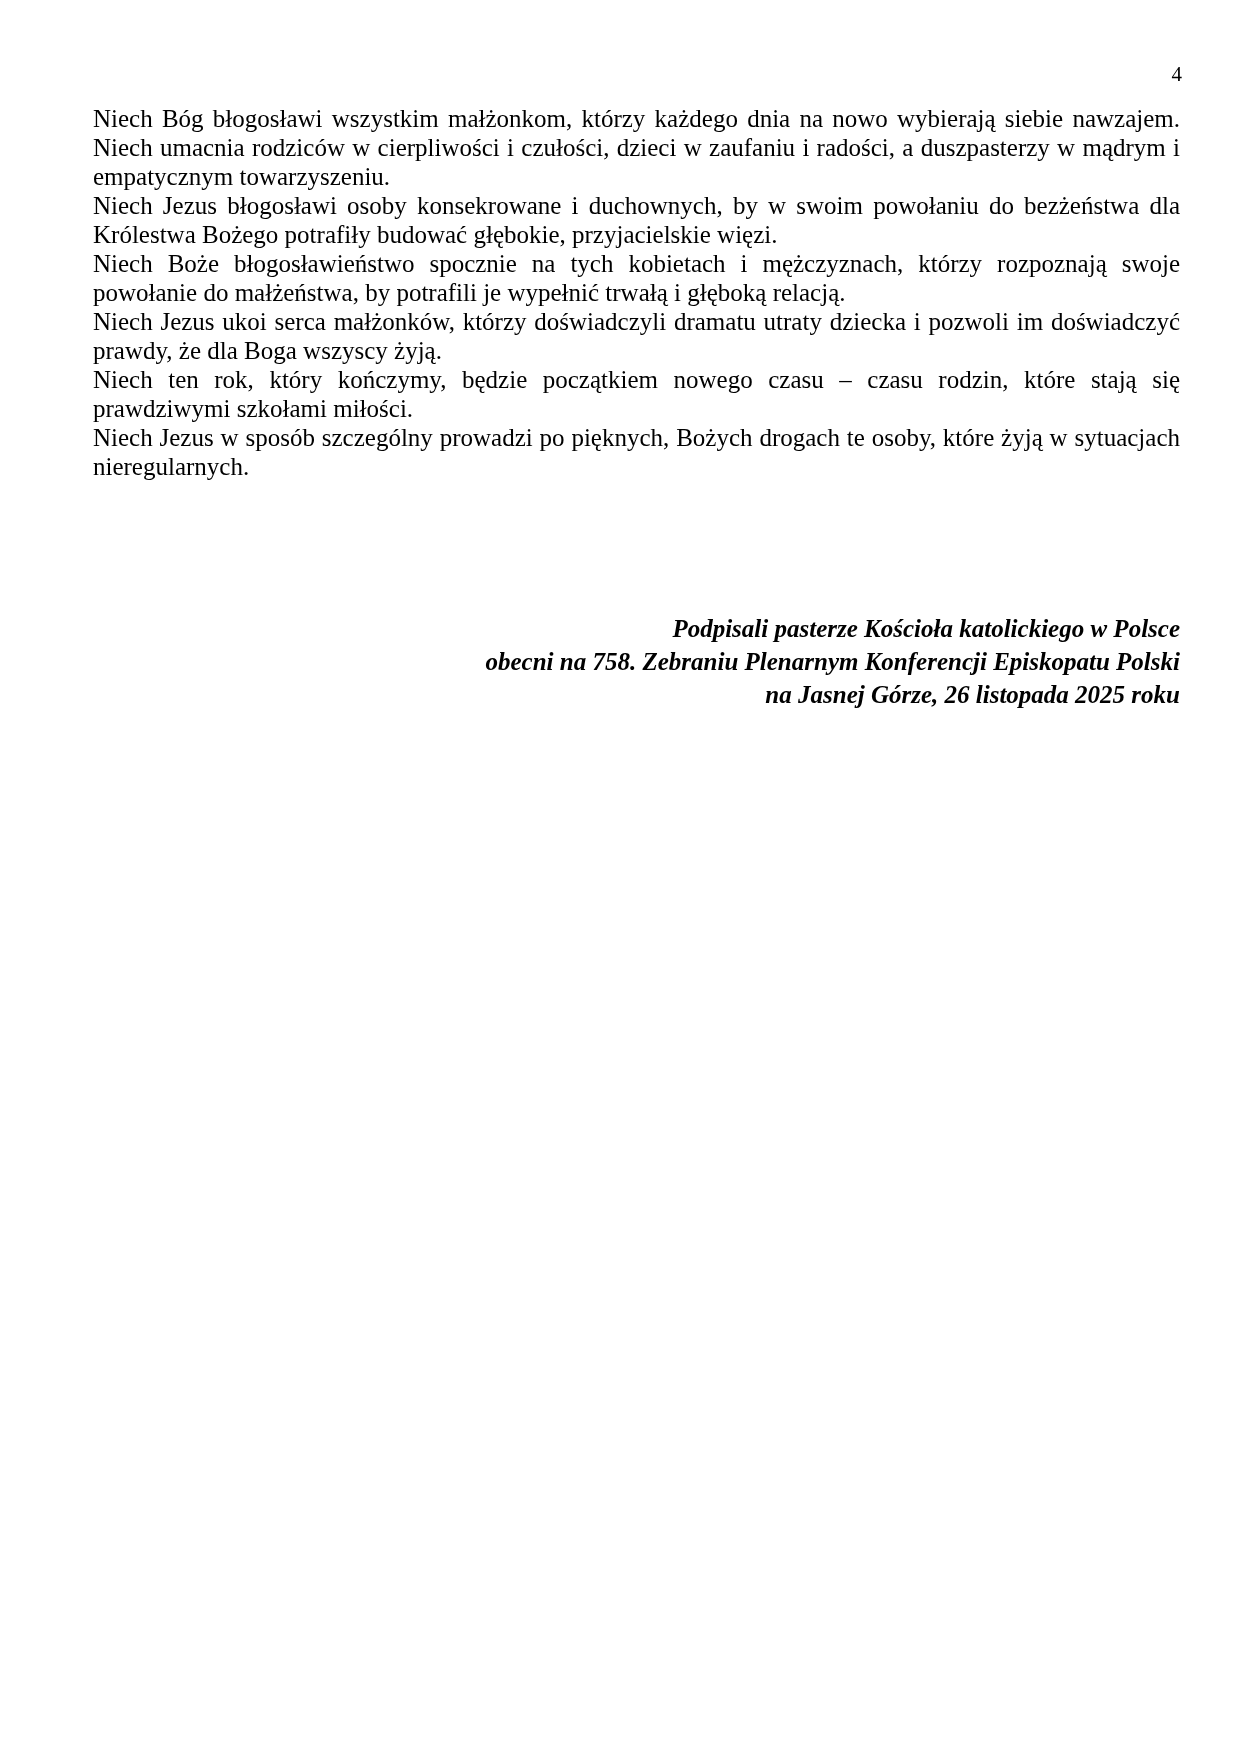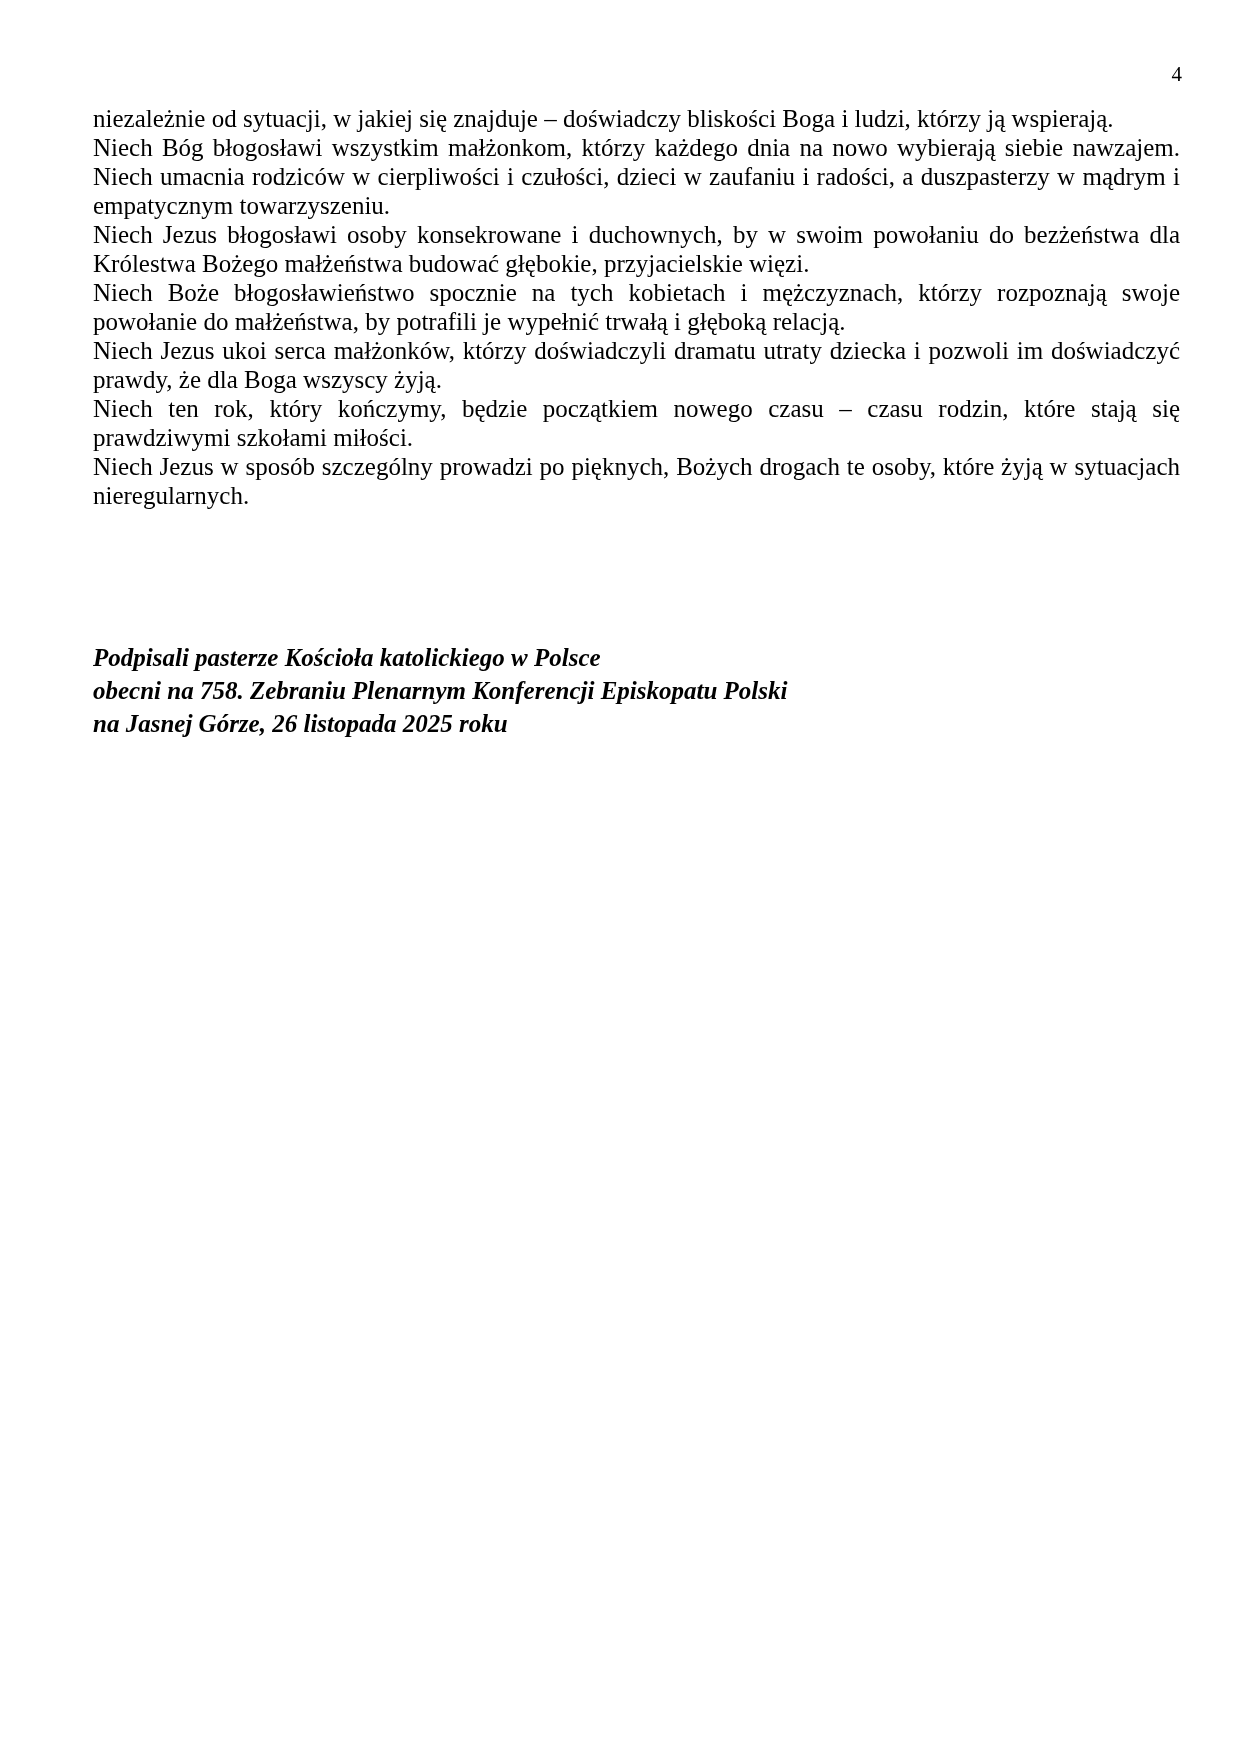--- a/index.html
+++ b/index.html
@@ -39,37 +39,36 @@
     color: #000000;
   }
   .signature {
     margin-top: 131px;
   }
   .signature p {
     margin: 0;
     padding: 0;
     font-size: 25px;
     line-height: 33px;
-    text-align: left;
+    text-align: right;
     font-weight: bold;
     font-style: italic;
     color: #000000;
   }
 </style>
 </head>
 <body>
 
 <div class="page">
 
   <div class="page-number">4</div>
 
   <div class="body-text">
-    <p>niezależnie od sytuacji, w jakiej się znajduje –  doświadczy bliskości Boga i ludzi, którzy ją wspierają.</p>
     <p>Niech Bóg błogosławi wszystkim małżonkom, którzy każdego dnia na nowo wybierają siebie nawzajem. Niech umacnia rodziców w cierpliwości i czułości, dzieci w zaufaniu i radości, a duszpasterzy w mądrym i empatycznym towarzyszeniu.</p>
-    <p>Niech Jezus błogosławi osoby konsekrowane i duchownych, by w swoim powołaniu do bezżeństwa dla Królestwa Bożego małżeństwa budować głębokie, przyjacielskie więzi.</p>
+    <p>Niech Jezus błogosławi osoby konsekrowane i duchownych, by w swoim powołaniu do bezżeństwa dla Królestwa Bożego potrafiły budować głębokie, przyjacielskie więzi.</p>
     <p>Niech Boże błogosławieństwo spocznie na tych kobietach i mężczyznach, którzy rozpoznają swoje powołanie do małżeństwa, by potrafili je wypełnić trwałą i głęboką relacją.</p>
     <p>Niech Jezus ukoi serca małżonków, którzy doświadczyli dramatu utraty dziecka i pozwoli im doświadczyć prawdy, że dla Boga wszyscy żyją.</p>
     <p>Niech ten rok, który kończymy, będzie początkiem nowego czasu – czasu rodzin, które stają się prawdziwymi szkołami miłości.</p>
     <p>Niech Jezus w sposób szczególny prowadzi po pięknych, Bożych drogach te osoby, które żyją w sytuacjach nieregularnych.</p>
 
     <div class="signature">
       <p>Podpisali pasterze Kościoła katolickiego w Polsce</p>
       <p>obecni na 758. Zebraniu Plenarnym Konferencji Episkopatu Polski</p>
       <p>na Jasnej Górze, 26 listopada 2025 roku</p>
     </div>

